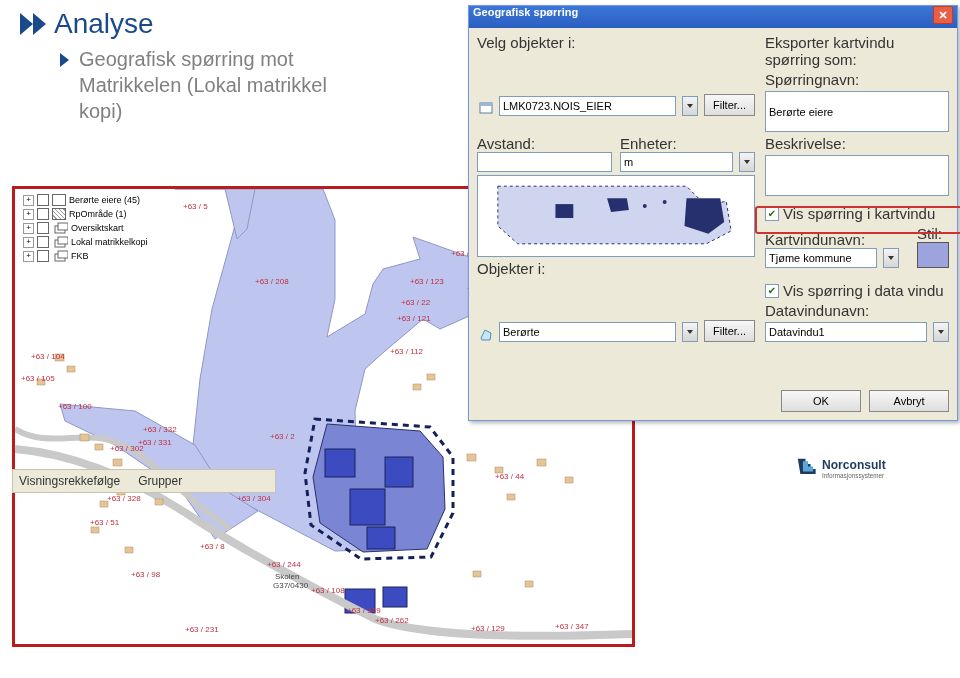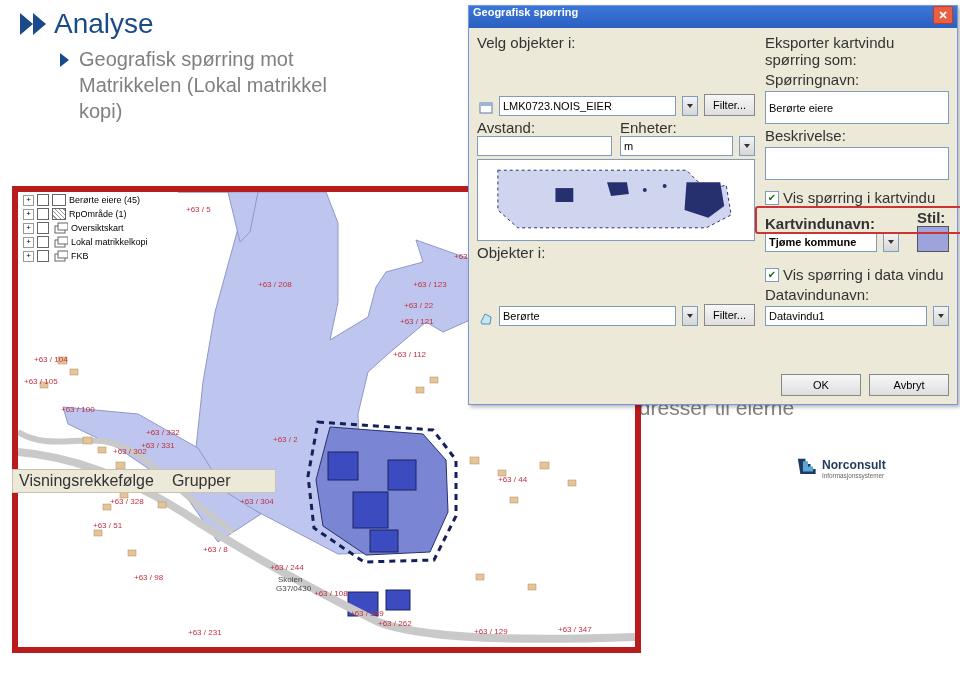--- a/index.html
+++ b/index.html
@@ -20,24 +20,24 @@
   .logo-img { width:140px; height:30px; }
 
   
   .layers { position:absolute; left:23px; top:193px; font-size:9px; color:#000; background:#fff; }
   .layers .row { display:flex; align-items:center; gap:3px; height:14px; }
   .layers .pm { width:9px; height:9px; border:1px solid #999; font-size:8px; line-height:8px; text-align:center; }
   .layers .chk { width:10px; height:10px; border:1px solid #666; background:#fff; display:inline-block; }
   .layers .sw { width:12px; height:10px; border:1px solid #666; background:#fff; display:inline-block; }
 
   
-  .statusbar { position:absolute; left:12px; bottom:13px; height:18px; width:250px; font-size:16px; color:#333; display:flex; gap:18px; background:#ece9d8; border:1px solid #c9c2ae; padding:2px 6px; align-items:center; }
-
-  
-  .map { position:absolute; left:12px; top:186px; width:617px; height:455px; border:6px solid #b91c1c; background:#fff; overflow:hidden; }
+  .statusbar { position:absolute; left:12px; bottom:13px; height:18px; width:250px; font-size:12px; color:#333; display:flex; gap:18px; background:#ece9d8; border:1px solid #c9c2ae; padding:2px 6px; align-items:center; }
+
+  
+  .map { position:absolute; left:12px; top:186px; width:617px; height:455px; border:3px solid #b91c1c; background:#fff; overflow:hidden; }
   .map svg { width:100%; height:100%; }
   .lot { font-size:8px; fill:#c03040; font-family:Arial; }
   .lot2 { font-size:8px; fill:#c03040; }
 
   
   .dlg { position:absolute; left:468px; top:5px; width:488px; background:#ece9d8; border:1px solid #7a96df; font-size:11px; box-shadow:2px 2px 4px rgba(0,0,0,.3); }
   .dlg .titlebar { height:22px; background:linear-gradient(#3b77d8,#2a5fc0); color:#fff; display:flex; align-items:flex-start; padding:0 4px; font-size:11px; font-weight:bold; }
   .dlg .titlebar .close { margin-left:auto; width:18px; height:16px; background:#e66048; border:1px solid #c73a1d; color:#fff; display:flex; align-items:center; justify-content:center; font-size:11px; border-radius:2px; }
   .dlg .body { padding:6px 8px 8px 8px; display:grid; grid-template-columns: 278px 1fr; column-gap:10px; row-gap:4px; }
   .lbl { font-size:15px; color:#333; }
@@ -234,21 +234,21 @@
           <svg class="obj-icon">
               <rect x="1" y="1" width="12" height="10" fill="#fff" stroke="#5a7ca8"></rect>
               <rect x="1" y="1" width="12" height="3" fill="#9db6d6"></rect>
             </svg>
           <div class="inp">
               <span>LMK0723.NOIS_EIER</span>
             </div>
           <div class="dd"></div>
           <div class="btn">Filter...</div>
         </div>
-        <div style="display:flex; gap:8px;">
+        <div style="display:flex; gap:8px;margin-top:16px;">
           <div style="flex:1">
             <div class="lbl">Avstand:</div>
             <div class="inp">
                 <span></span>
               </div>
           </div>
           <div style="flex:1">
             <div class="lbl">Enheter:</div>
             <div class="field">
                 <div class="inp">
@@ -290,21 +290,21 @@
           </div>
         <div class="lbl">Beskrivelse:</div>
         <div class="inp" style="height:18px">
             <span></span>
           </div>
         <div style="height:3px"></div>
         <div style="display:flex; align-items:center;">
           <span class="chk2">✔</span>
           <span class="lbl">Vis spørring i kartvindu</span>
         </div>
-        <div style="display:flex; gap:18px; align-items:flex-end;font-weight:bold;">
+        <div style="display:flex; gap:18px; align-items:flex-end;">
           <div style="flex:1">
             <div class="lbl">Kartvindunavn:</div>
             <div class="field">
                 <div class="inp">
                   <span>Tjøme kommune</span>
                 </div>
                 <div class="dd"></div>
               </div>
           </div>
           <div>

